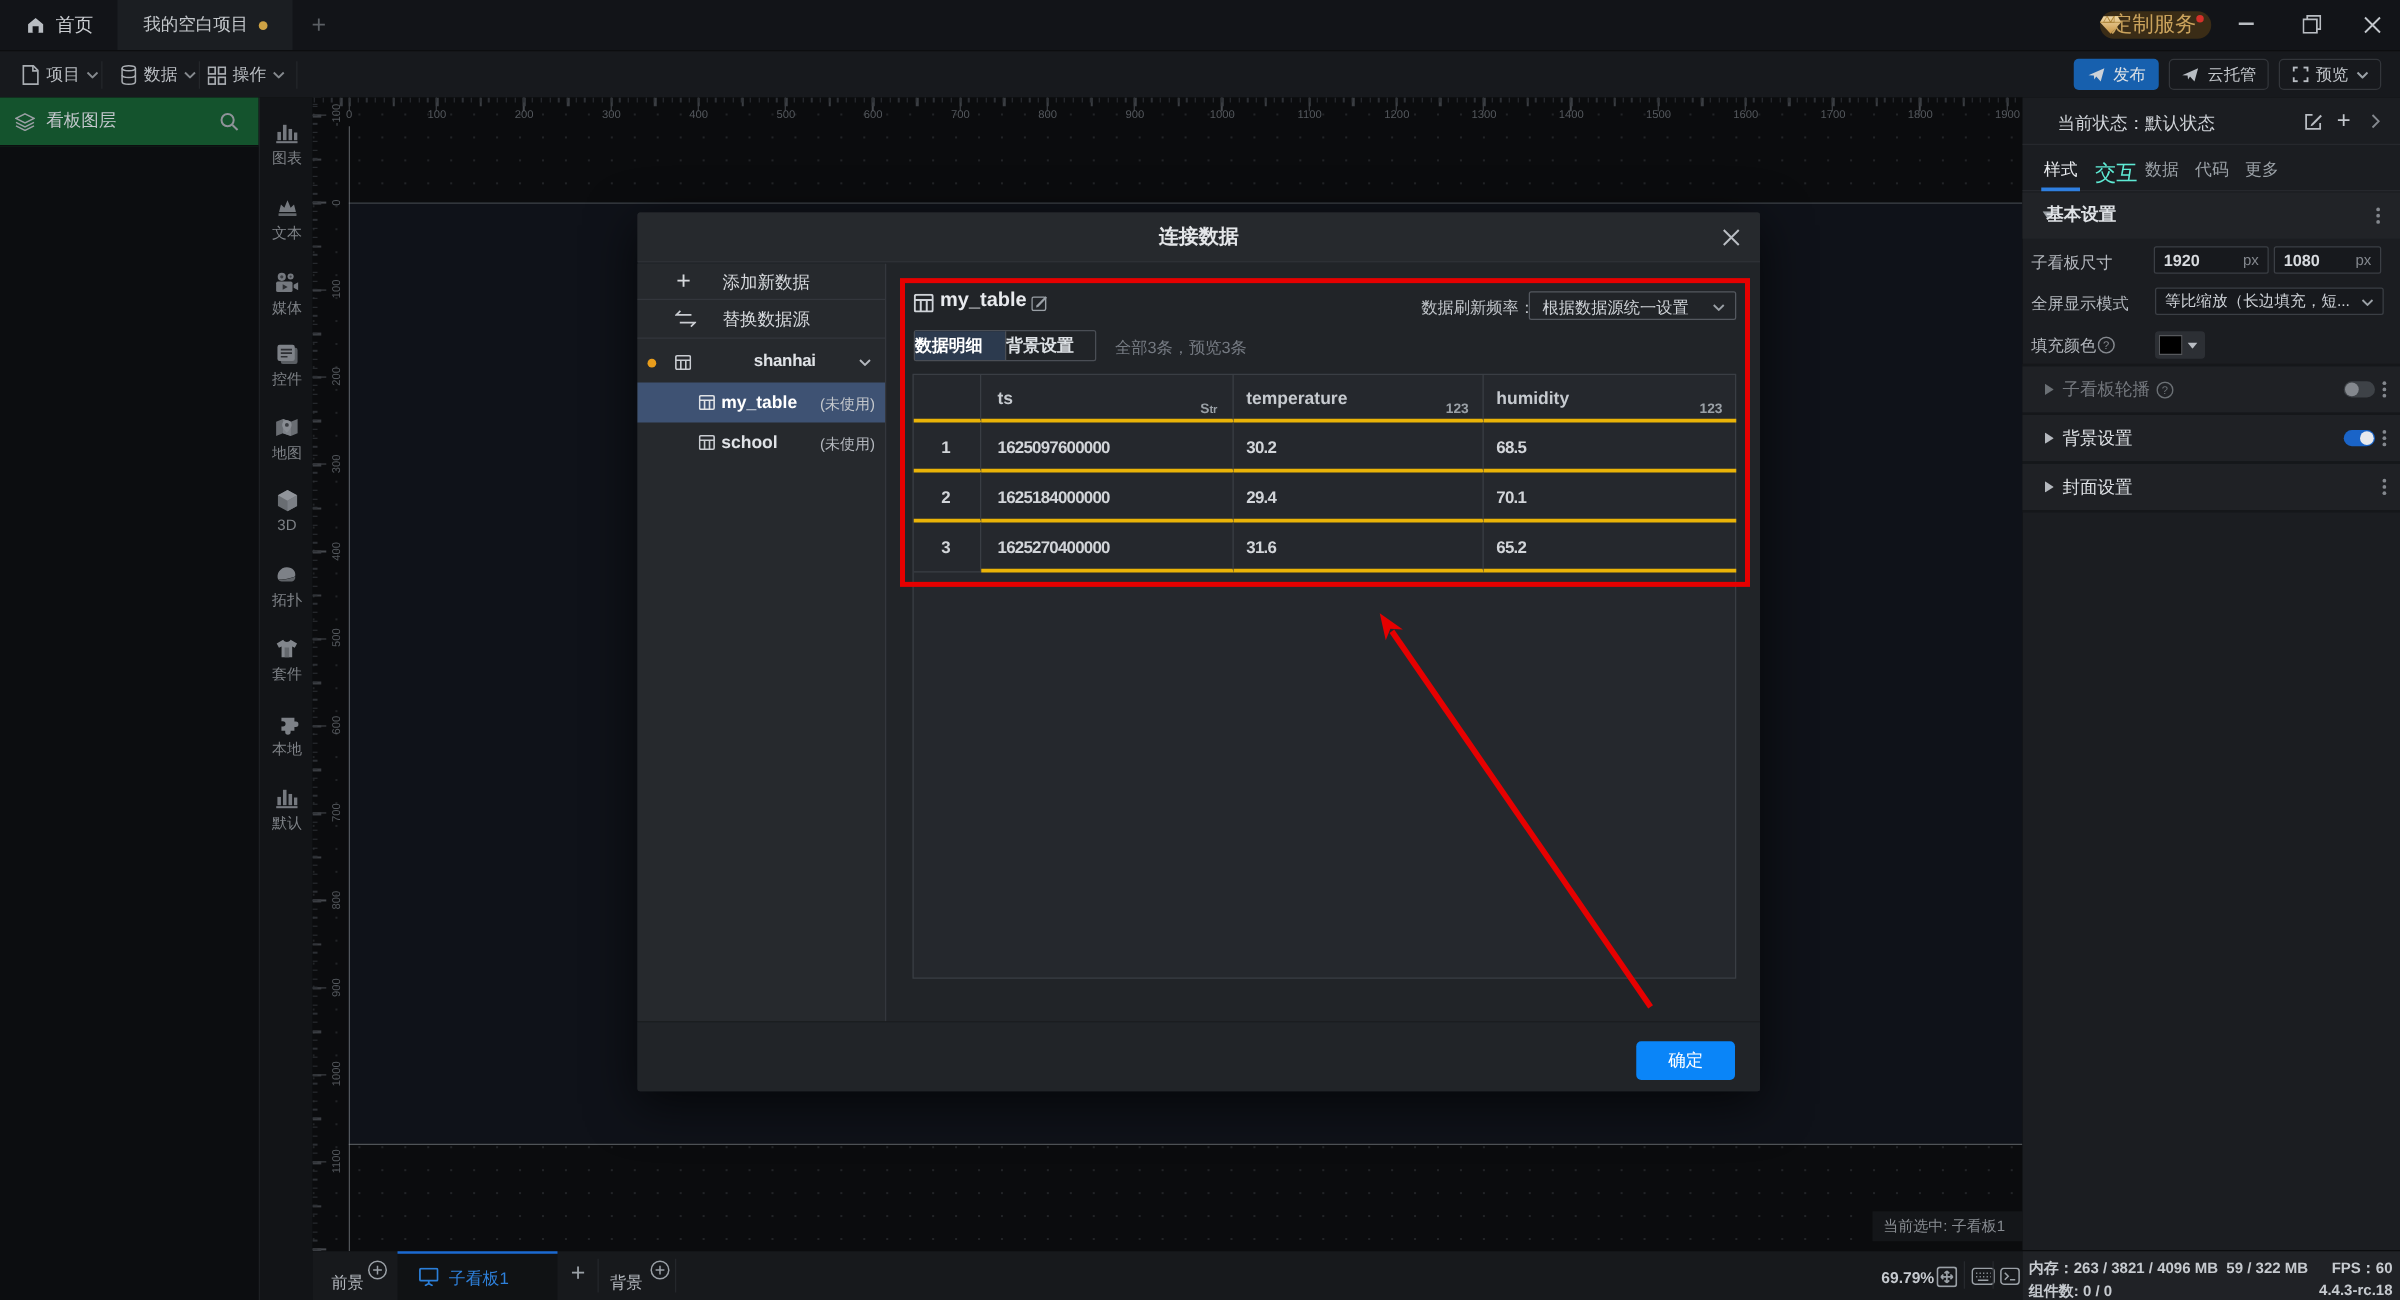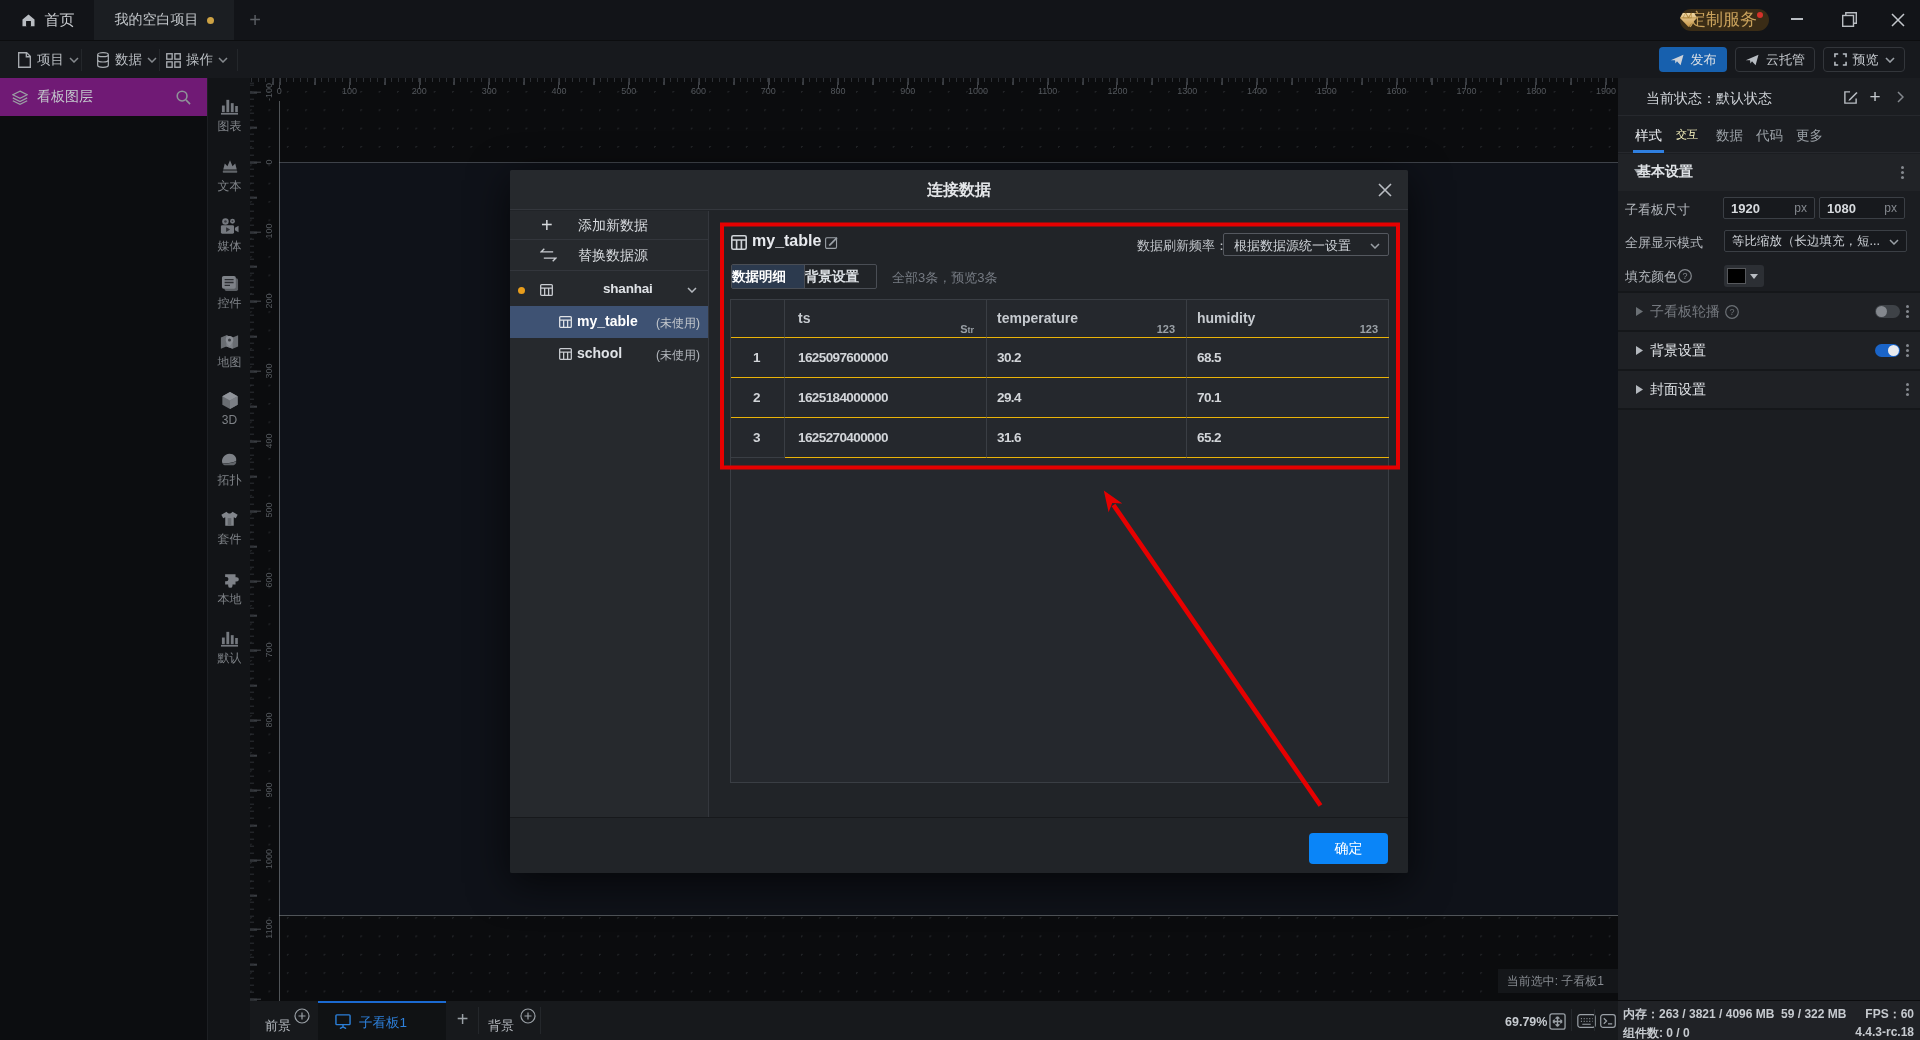--- a/index.html
+++ b/index.html
@@ -19,21 +19,21 @@
   
   #menubar { position:absolute; left:0; top:40px; width:1920px; height:38px; background:#17191d; border-top:1px solid #0c0d0f;}
   .menu-item { position:absolute; top:0; height:38px; display:flex; align-items:center; gap:5px; color:#b9bdc2; font-size:13.5px; }
   .menu-sep { position:absolute; top:8px; width:1px; height:22px; background:#24272b; }
   .btn { position:absolute; top:6px; height:25px; border-radius:4px; display:flex; align-items:center; justify-content:center; gap:6px; font-size:13px; }
   .btn-publish { left:1659px; width:68px; background:#1760ae; color:#dde1e5; }
   .btn-dark { background:#17191d; border:1px solid #33363b; color:#c3c7cc; }
 
   
   #leftpanel { position:absolute; left:0; top:78px; width:207px; height:962px; background:#0c0d10; }
-  #leftpanel .hd { height:39px; background:#701a75; border-bottom:1px solid #0c0d0f; display:flex; align-items:center; color:#c3c7cc; font-size:14px; padding:0 12px; gap:9px;}
+  #leftpanel .hd { height:39px; background:#14532d; border-bottom:1px solid #0c0d0f; display:flex; align-items:center; color:#c3c7cc; font-size:14px; padding:0 12px; gap:9px;}
   #iconstrip { position:absolute; left:207px; top:78px; width:43px; height:962px; background:#121417; border-left:1px solid #1d1f23;}
   .strip-item { position:absolute; left:0; width:43px; text-align:center; color:#7e8287; font-size:12px; }
   .strip-item svg { display:block; margin:0 auto 3px; }
 
   
   #editor { position:absolute; left:250px; top:78px; width:1368px; height:923px; background:#0b0c0e; overflow:hidden; }
   #dots { position:absolute; left:0; top:0; width:1368px; height:923px;
      background-image:radial-gradient(circle 1px at 1.5px 1.5px, #222427 99%, transparent 100%);
      background-size:18.37px 18.37px; background-position:-0.8px 12px; }
   #canvasrect { position:absolute; left:29px; top:83.5px; width:1339px; height:753px; background:#0f1219; }
@@ -60,21 +60,21 @@
   #modal .mhead { position:absolute; left:0; top:0; width:898px; height:40px; background:#26292d; border-bottom:1px solid #34373d; border-radius:2px 2px 0 0; }
   #modal .mtitle { position:absolute; left:0; top:0; width:100%; height:40px; text-align:center; line-height:40px; color:#e4e6e9; font-size:16px; font-weight:bold; }
   #mleft { position:absolute; left:0; top:41px; width:199px; height:606px; background:#26292d; border-right:1px solid #34373d; }
   .ml-row { position:relative; height:29px; border-bottom:1px solid #33363c; display:flex; align-items:center; color:#d6d9dd; font-size:14px; }
   #mfoot { position:absolute; left:0; top:647px; width:898px; height:56px; background:#212428; border-top:1px solid #17191c; border-radius:0 0 2px 2px; }
   .btn-ok { position:absolute; right:20px; top:15px; width:79px; height:31px; background:#0a85f8; border-radius:4px; color:#fff; font-size:14px; text-align:center; line-height:31px; }
   #mcontent { position:absolute; left:199px; top:40px; width:699px; height:607px; }
 
   
   #dtable { position:absolute; left:21px; top:89px; width:659px; height:484px; border:1px solid #3a3e44; background:#25282d; }
-  .tcell { position:absolute; border-right:1px solid #3a3e44; border-bottom:1px solid #eab308; }
+  .tcell { position:absolute; border-right:1px solid #3a3e44; border-bottom:3px solid #eab308; }
   .thname { color:#c6cacf; font-size:14px; font-weight:bold; }
   .tval { color:#d2d5d9; font-size:13.5px; font-weight:bold; letter-spacing:-0.6px; }
 
   .tabs2 { position:absolute; display:flex; border:1px solid #4a4e55; border-radius:2px; }
   .tab2 { width:72px; height:23px; line-height:23px; text-align:left; font-size:13.5px; font-weight:bold; color:#dde1e5; }
   .tab2.on { background:#2c3a4e; color:#fff; }
 
 </style>
 </head>
 <body>
@@ -335,21 +335,21 @@
           <path d="M6.5 9.8 14.3 2l1.2 1.2-7.8 7.8-1.9.7z" fill="#b9bdc3" stroke="none"></path>
         </svg>
       <div style="position:absolute;left:249px;top:11px;width:16px;height:16px;color:#c3c7cc;font-size:19px;line-height:15px;text-align:center;font-weight:400">+</div>
       <svg style="position:absolute;left:279px;top:13px" width="7" height="12" viewBox="0 0 7 12" fill="none" stroke="#84888e" stroke-width="1.5">
           <path d="M1 1l5 5-5 5"></path>
         </svg>
     </div>
 
     <div style="position:absolute;left:0;top:38px;width:302px;height:37px;border-bottom:1px solid #26282d">
       <span style="position:absolute;left:17px;top:11px;color:#e8eaee;font-size:13.5px">样式</span>
-      <span style="position:absolute;left:58px;top:11px;color:#fef9c3;font-size:11px">交互</span>
+      <span style="position:absolute;left:58px;top:11px;color:#5eead4;font-size:17px">交互</span>
       <span style="position:absolute;left:98px;top:11px;color:#9aa0a6;font-size:13.5px">数据</span>
       <span style="position:absolute;left:138px;top:11px;color:#9aa0a6;font-size:13.5px">代码</span>
       <span style="position:absolute;left:178px;top:11px;color:#9aa0a6;font-size:13.5px">更多</span>
       <div style="position:absolute;left:15px;top:34px;width:31px;height:3px;background:#2f7fe0"></div>
     </div>
 
     <div style="position:absolute;left:0;top:76px;width:302px;height:37px;background:#212327">
       <svg style="position:absolute;left:16px;top:15px" width="9" height="7" viewBox="0 0 9 7" fill="#9aa0a6">
           <path d="M0 0h9L4.5 6.5z"></path>
         </svg>

